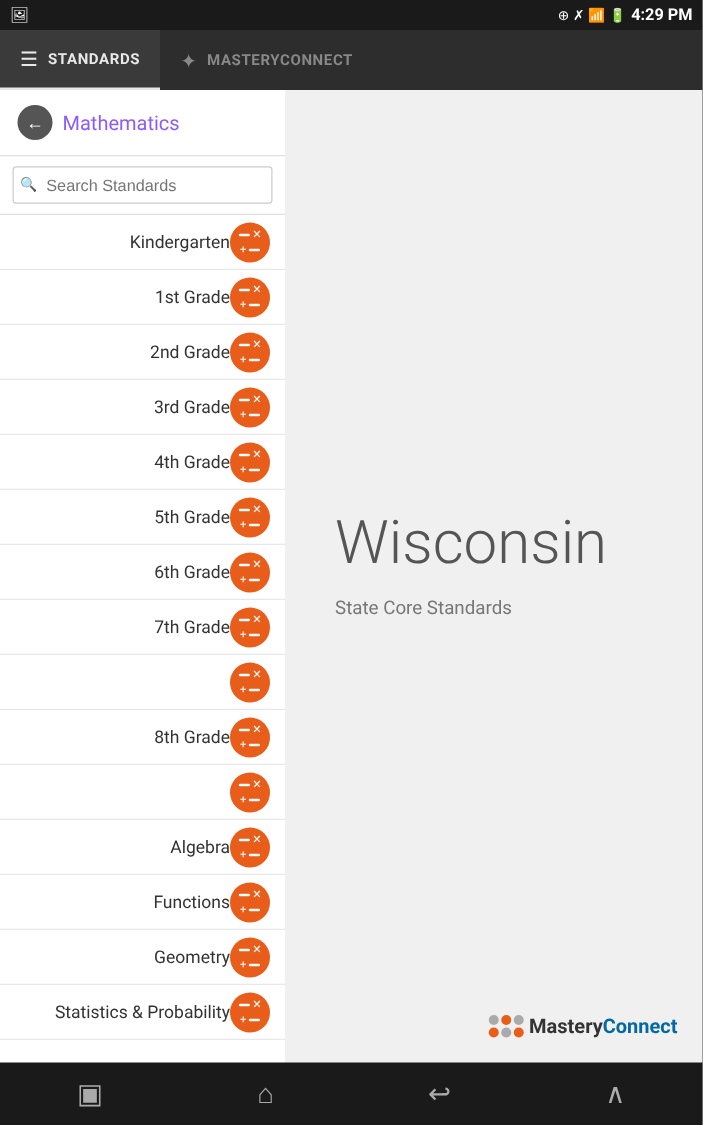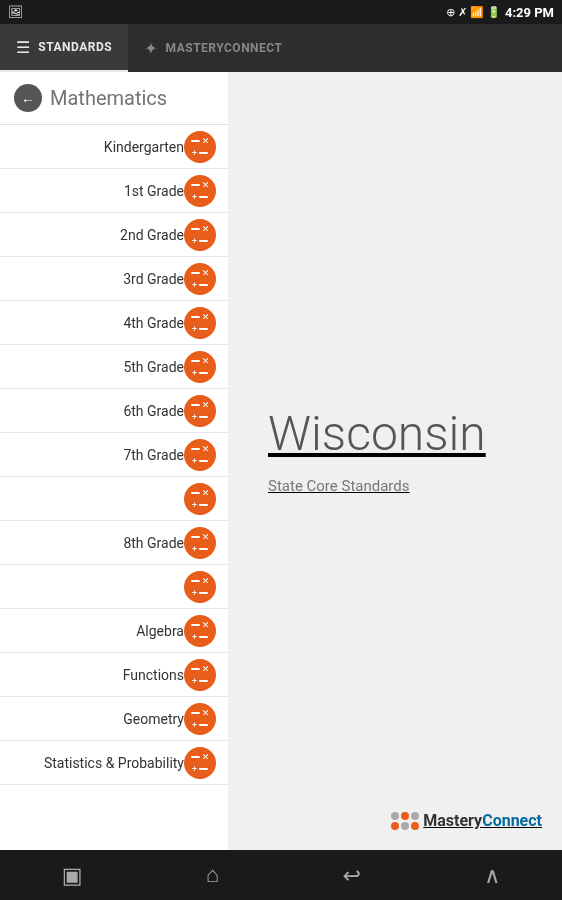--- a/index.html
+++ b/index.html
@@ -120,23 +120,23 @@
       align-items: center;
       justify-content: center;
       cursor: pointer;
       flex-shrink: 0;
     }
     .back-btn span {
       color: white;
       font-size: 14px;
     }
     .sidebar-title {
-      font-size: 20px;
+      font-size: 16px;
       font-weight: 400;
-      color: #737373;
+      color: #8b5cf6;
     }
 
     
     .search-container {
       padding: 8px 10px;
       border-bottom: 1px solid #e0e0e0;
     }
     .search-input {
       width: 100%;
       height: 30px;
@@ -188,21 +188,20 @@
 
     
     .right-panel {
       flex: 1;
       background: #f0f0f0;
       display: flex;
       flex-direction: column;
       align-items: center;
       justify-content: space-between;
       padding: 20px;
-      text-decoration: underline;
     }
     .right-panel-content {
       display: flex;
       flex-direction: column;
       align-items: flex-start;
       justify-content: center;
       flex: 1;
       width: 100%;
       padding-left: 20px;
     }
@@ -304,20 +303,25 @@
 
   <div class="sidebar">
 
     <div class="sidebar-header">
       <div class="back-btn">
         <span>←</span>
       </div>
       <span class="sidebar-title">Mathematics</span>
     </div>
 
+    <div class="search-container">
+      <div class="search-wrapper">
+        <input class="search-input" type="text" placeholder="Search Standards" style="">
+      </div>
+    </div>
 
     <div class="list-item">
       <span class="list-item-label">Kindergarten</span>
       <div class="orange-btn">
         <div class="orange-icon-symbol">
           <div class="row1">
               <div class="hbar"></div>
               <div style="color:white;font-size:9px;">✕</div>
             </div>
           <div class="row2">

